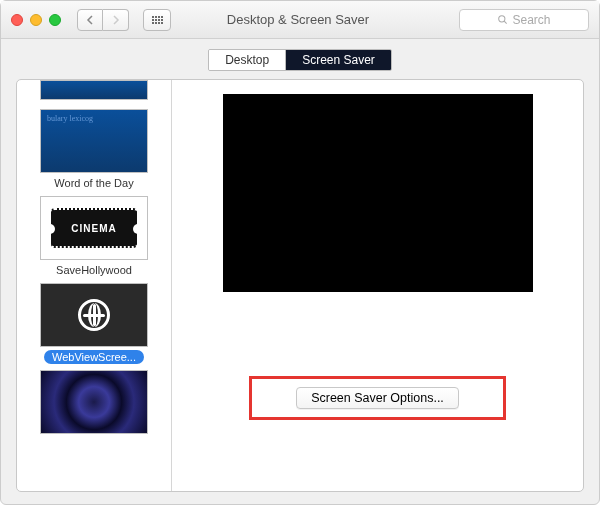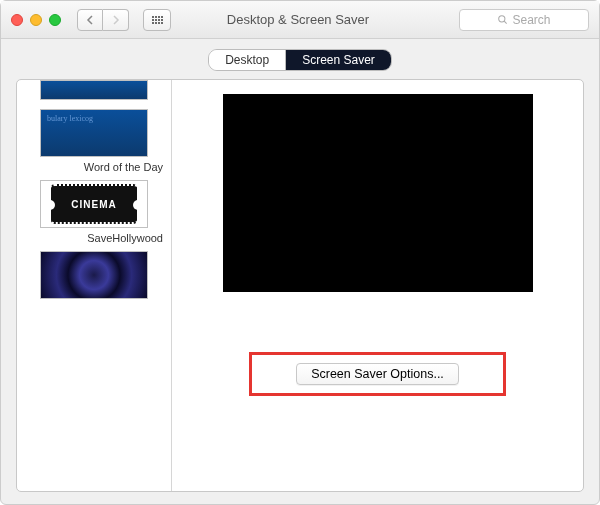--- a/index.html
+++ b/index.html
@@ -70,21 +70,21 @@
   .search svg{width:11px;height:11px;}
 
   
   .body {
     flex:1;
     padding: 10px 15px 12px 15px;
     display:flex;flex-direction:column;
   }
   .seg-wrap { display:flex; justify-content:center; margin-bottom:8px;}
   .segmented {
-    display:flex; border:1px solid #bcbcbc; border-radius:9px; overflow:hidden;
+    display:flex; border:1px solid #bcbcbc; border-radius:2px; overflow:hidden;
     font-size:12px;
   }
   .seg {
     padding:3px 16px; background:#fff;
   }
   .seg.active {
     background:#0f172a; color:#fff;
   }
   .seg:first-child{border-right:1px solid #bcbcbc;}
 
@@ -97,23 +97,23 @@
     overflow:hidden;
   }
 
   .sidebar {
     width:155px;
     border-right:1px solid #d6d6d6;
     padding:6px 8px;
     overflow-y:hidden;
     display:flex;flex-direction:column;gap:6px;
   }
-  .ss-item { text-align:right; font-size:11px; }
+  .ss-item { text-align:center; font-size:11px; }
   .thumb {
-    width:108px;height:48px;
+    width:108px;height:64px;
     margin:0 auto 3px auto;
     border:1px solid #c0c0c0;
     background:#eee;
     display:flex;align-items:center;justify-content:center;
     overflow:hidden;
   }
   .ss-item.selected .label{
     background:#2f82ea;color:#fff;border-radius:8px;padding:1px 8px;display:inline-block;
   }
   .label{padding:1px 0;display:inline-block;color:#333;}
@@ -150,21 +150,21 @@
     flex:1;
     display:flex;flex-direction:column;
     align-items:center;
     padding:14px 28px 20px 28px;
   }
   .preview{
     width:100%; max-width:310px; height:198px;
     background:#000;
   }
   .opts-wrap{
-    margin-top:60px;
+    margin-top:84px;
     border:3px solid #e53530;
     padding:8px 44px;
   }
   .mac-btn{
     background:linear-gradient(#fff,#f4f4f4);
     border:1px solid #c8c8c8;border-radius:4px;
     padding:3px 14px;font-size:12.5px;
     box-shadow:0 1px 0 rgba(0,0,0,.05);
   }
 </style>
@@ -235,20 +235,28 @@
         <div class="ss-item">
           <div class="thumb wotd"></div>
           <span class="label">Word of the Day</span>
         </div>
         <div class="ss-item">
           <div class="thumb savehollywood">
             <div class="ticket">CINEMA</div>
           </div>
           <span class="label">SaveHollywood</span>
         </div>
+        <div class="ss-item selected">
+          <div class="thumb webview">
+            <div class="globe">
+                <span></span>
+              </div>
+          </div>
+          <span class="label">WebViewScree...</span>
+        </div>
         <div class="ss-item">
           <div class="thumb random"></div>
 
         </div>
       </div>
 
       <div class="preview-pane">
         <div class="preview"></div>
         <div class="opts-wrap">
           <button class="mac-btn">Screen Saver Options...</button>

